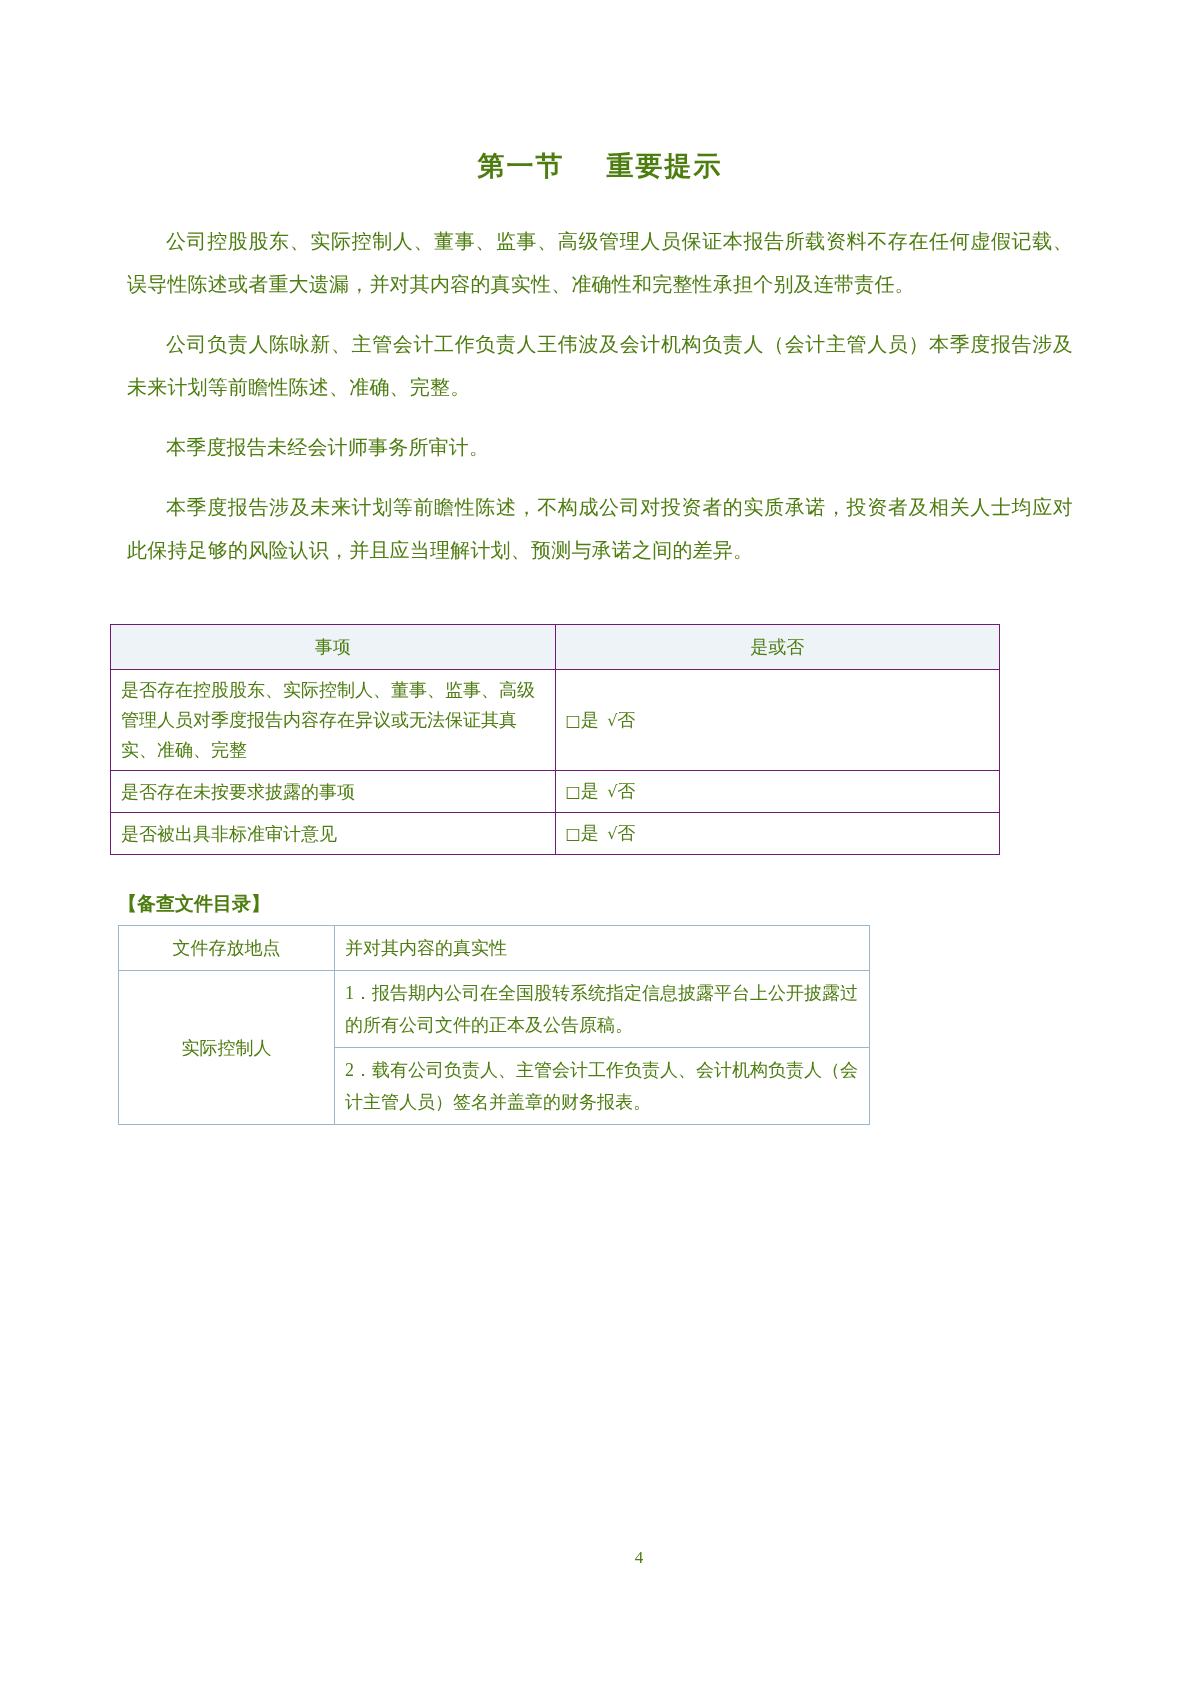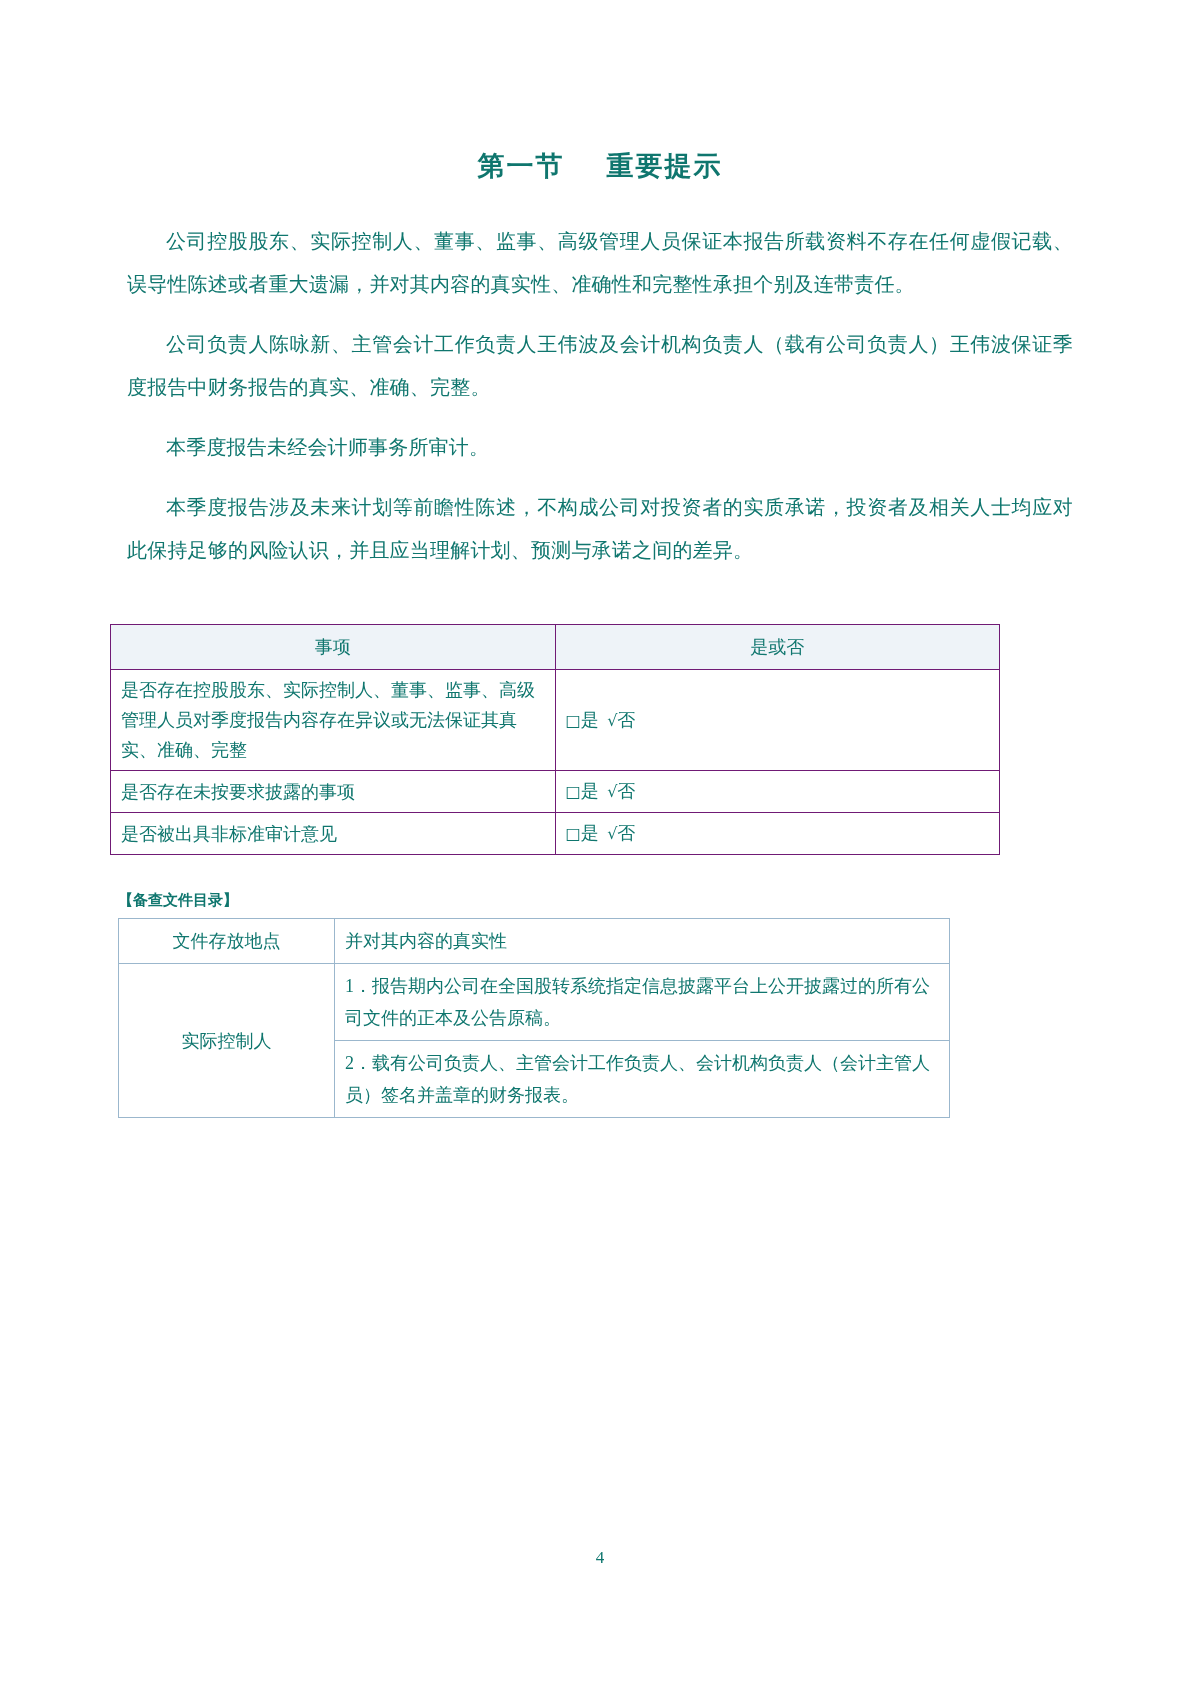--- a/index.html
+++ b/index.html
@@ -8,21 +8,22 @@
     background: #d9d9d9;
   }
   .page {
     width: 1200px;
     height: 1696px;
     background: #ffffff;
     margin: 0 auto;
     position: relative;
     box-sizing: border-box;
     font-family: "Liberation Serif", "DejaVu Serif", serif;
-    color: #0f766e;
+    color: #4d7c0f;
+    padding-left: 39px;
   }
   .content {
     position: absolute;
     left: 110px;
     top: 0;
     width: 980px;
   }
   .doc-title {
     text-align: center;
     font-size: 27px;
@@ -81,30 +82,30 @@
   }
   .chk-box {
     font-family: "DejaVu Sans", sans-serif;
     font-size: 16px;
   }
   .tick {
     font-family: "DejaVu Sans", sans-serif;
     font-size: 16px;
   }
   .section-label {
-    font-size: 15px;
+    font-size: 19px;
     font-weight: bold;
     margin-top: 36px;
     margin-bottom: 8px;
     margin-left: 8px;
     font-family: "Liberation Sans", "DejaVu Sans", sans-serif;
   }
   table.files {
     border-collapse: collapse;
-    width: 832px;
+    width: 752px;
     margin-left: 8px;
     table-layout: fixed;
   }
   table.files td {
     border: 1px solid #9bb7cd;
     font-size: 18px;
     line-height: 32px;
     padding: 6px 10px;
     vertical-align: middle;
   }
@@ -129,21 +130,21 @@
 
 <div class="page">
   <div class="content">
 
     <div class="doc-title">
       <span>第一节</span><span class="gap"></span><span>重要提示</span>
     </div>
 
     <div class="para-block">
       <p class="para">公司控股股东、实际控制人、董事、监事、高级管理人员保证本报告所载资料不存在任何虚假记载、误导性陈述或者重大遗漏，并对其内容的真实性、准确性和完整性承担个别及连带责任。</p>
-      <p class="para">公司负责人陈咏新、主管会计工作负责人王伟波及会计机构负责人（载有公司负责人）王伟波保证季度报告中财务报告的真实、准确、完整。</p>
+      <p class="para">公司负责人陈咏新、主管会计工作负责人王伟波及会计机构负责人（会计主管人员）本季度报告涉及未来计划等前瞻性陈述、准确、完整。</p>
       <p class="para">本季度报告未经会计师事务所审计。</p>
       <p class="para">本季度报告涉及未来计划等前瞻性陈述，不构成公司对投资者的实质承诺，投资者及相关人士均应对此保持足够的风险认识，并且应当理解计划、预测与承诺之间的差异。</p>
     </div>
 
     <table class="matters">
       <thead>
         <tr>
           <th>事项</th>
           <th>是或否</th>
         </tr>

